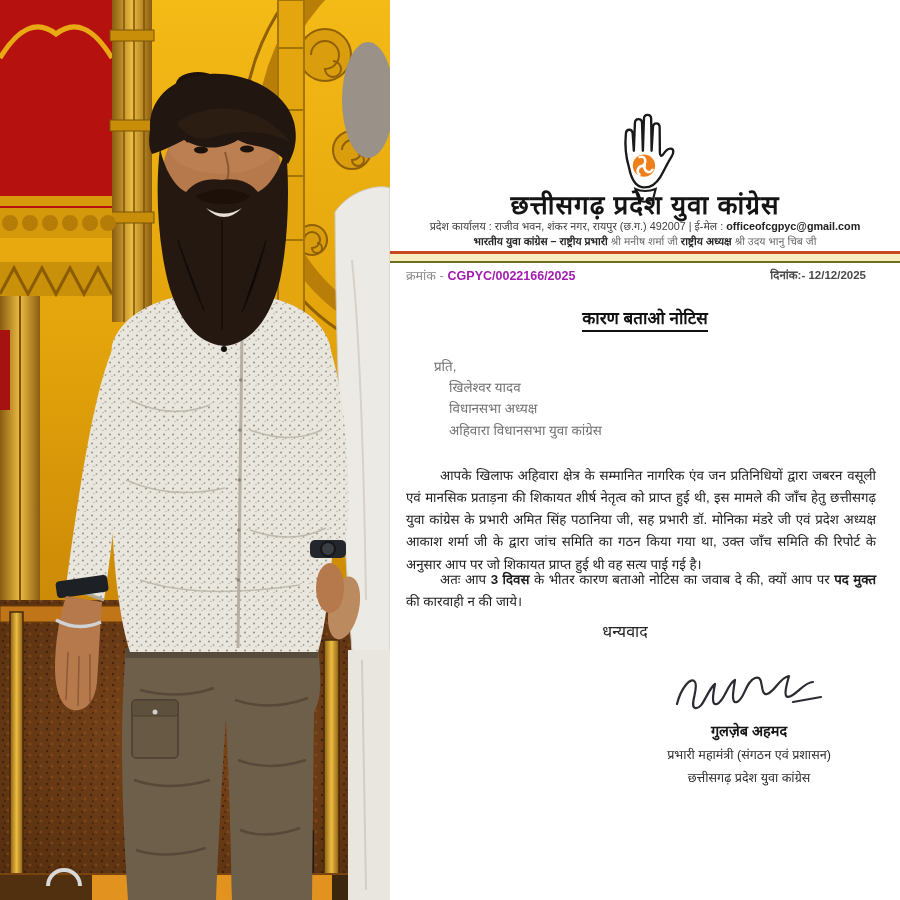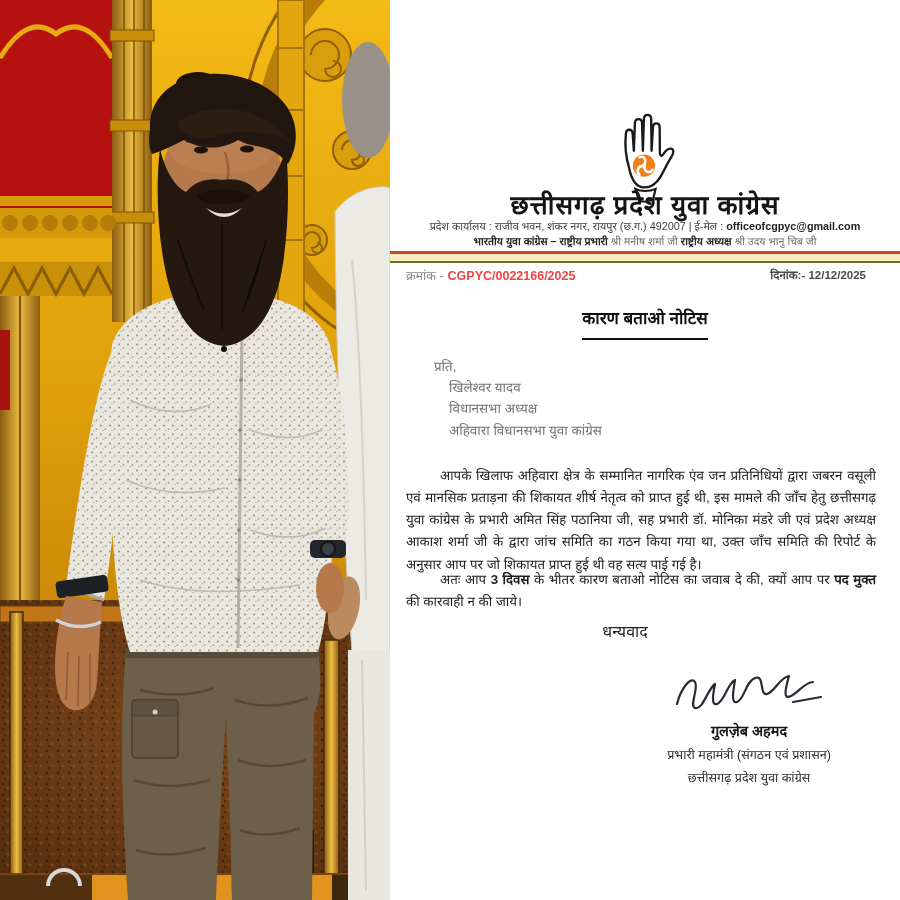--- a/index.html
+++ b/index.html
@@ -16,25 +16,25 @@
             font-size:10.8px;color:#3c3c3c;}
   .office-line b{color:#222;text-align:right;}
   .affil-line{position:absolute;top:234px;left:0;right:0;text-align:center;
             font-size:10.6px;color:#6a6a6a;}
   .affil-line b{color:#252525;}
   .divider{position:absolute;top:251px;left:0;right:0;height:7px;background:#f6eec2;
            border-top:3px solid #c64a1e;border-bottom:2px solid #70701f;}
   .meta-row{position:absolute;top:267px;left:16px;right:34px;display:flex;
             justify-content:space-between;font-size:12.5px;}
   .ref-label{color:#8a8a8a;}
-  .ref-no{font-weight:bold;color:#ef4444;margin-left:4px;}
+  .ref-no{font-weight:bold;color:#a21caf;margin-left:4px;}
   .date-cell{color:#4a4a4a;font-weight:bold;font-size:11.5px;}
   .subject-wrap{position:absolute;top:306px;left:0;right:0;text-align:center;}
   .subject{display:inline-block;font-size:17px;font-weight:bold;color:#111;
-           border-bottom:2px solid #111;padding-bottom:9px;}
+           border-bottom:2px solid #111;padding-bottom:1px;}
   .recipient{position:absolute;top:356px;left:44px;font-size:13.4px;line-height:1.58;color:#737373;}
   .recipient .lines{padding-left:15px;}
   .para{position:absolute;left:16px;right:24px;font-size:13.3px;line-height:1.66;
         text-align:justify;color:#1d1d1d;}
   .para1{top:452px;}
   .para2{top:556px;}
   .para .indent{display:inline-block;width:34px;}
   .closing{position:absolute;top:620px;left:0;right:40px;text-align:center;
            font-size:16px;color:#222;}
   .sig-block{position:absolute;top:666px;right:26px;width:250px;text-align:center;}

